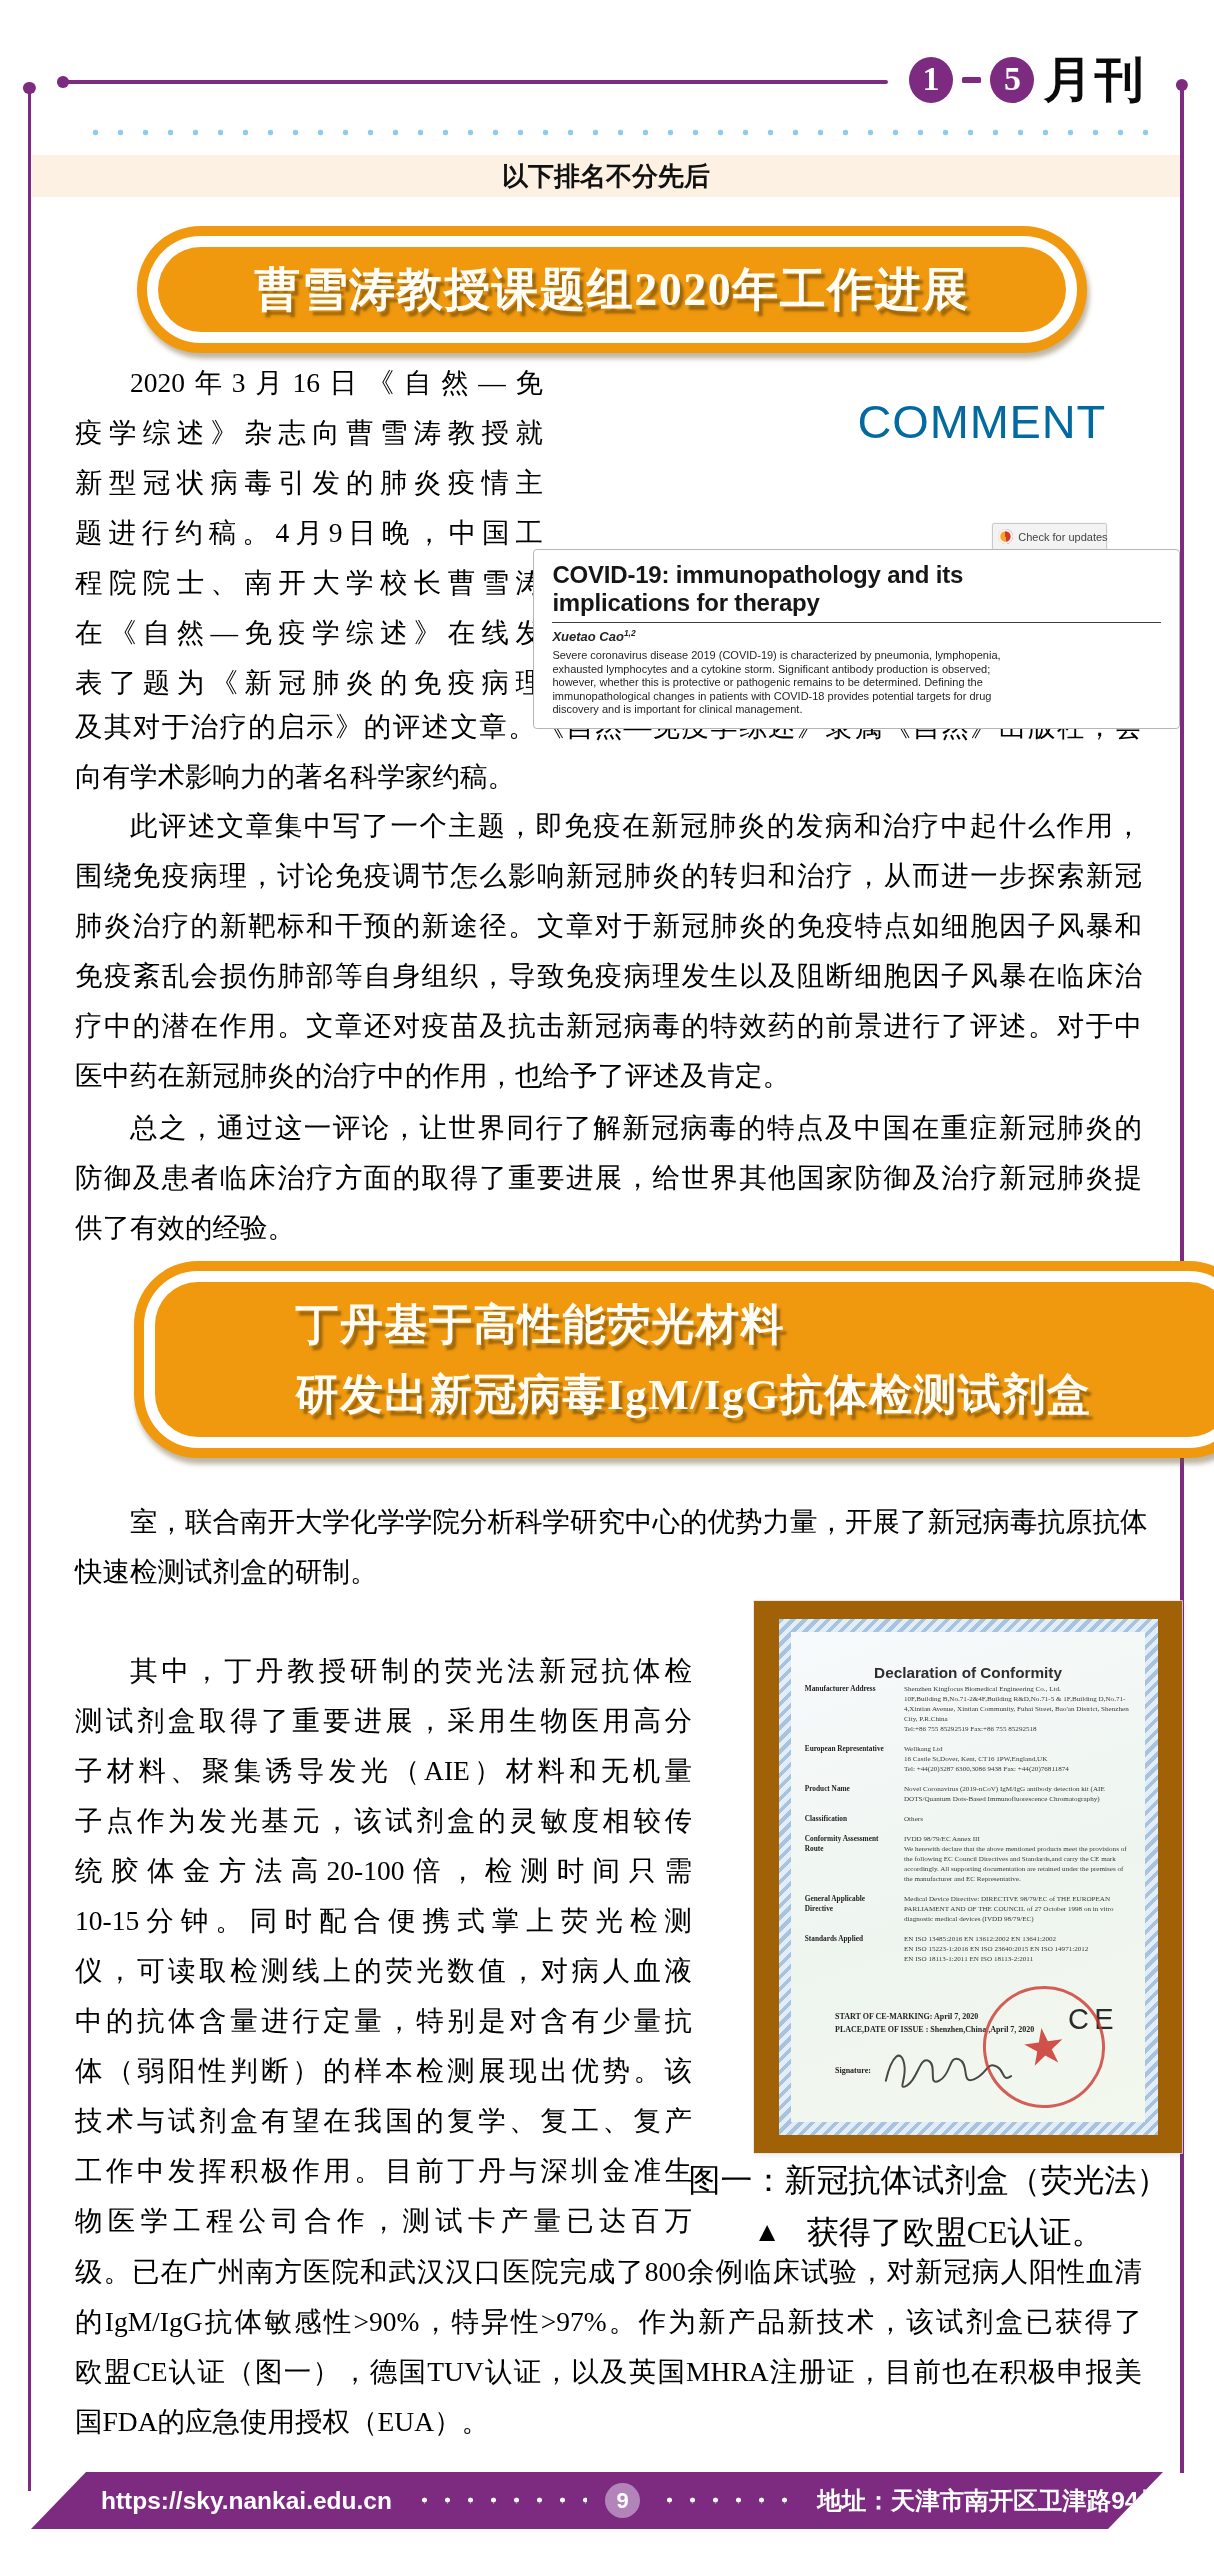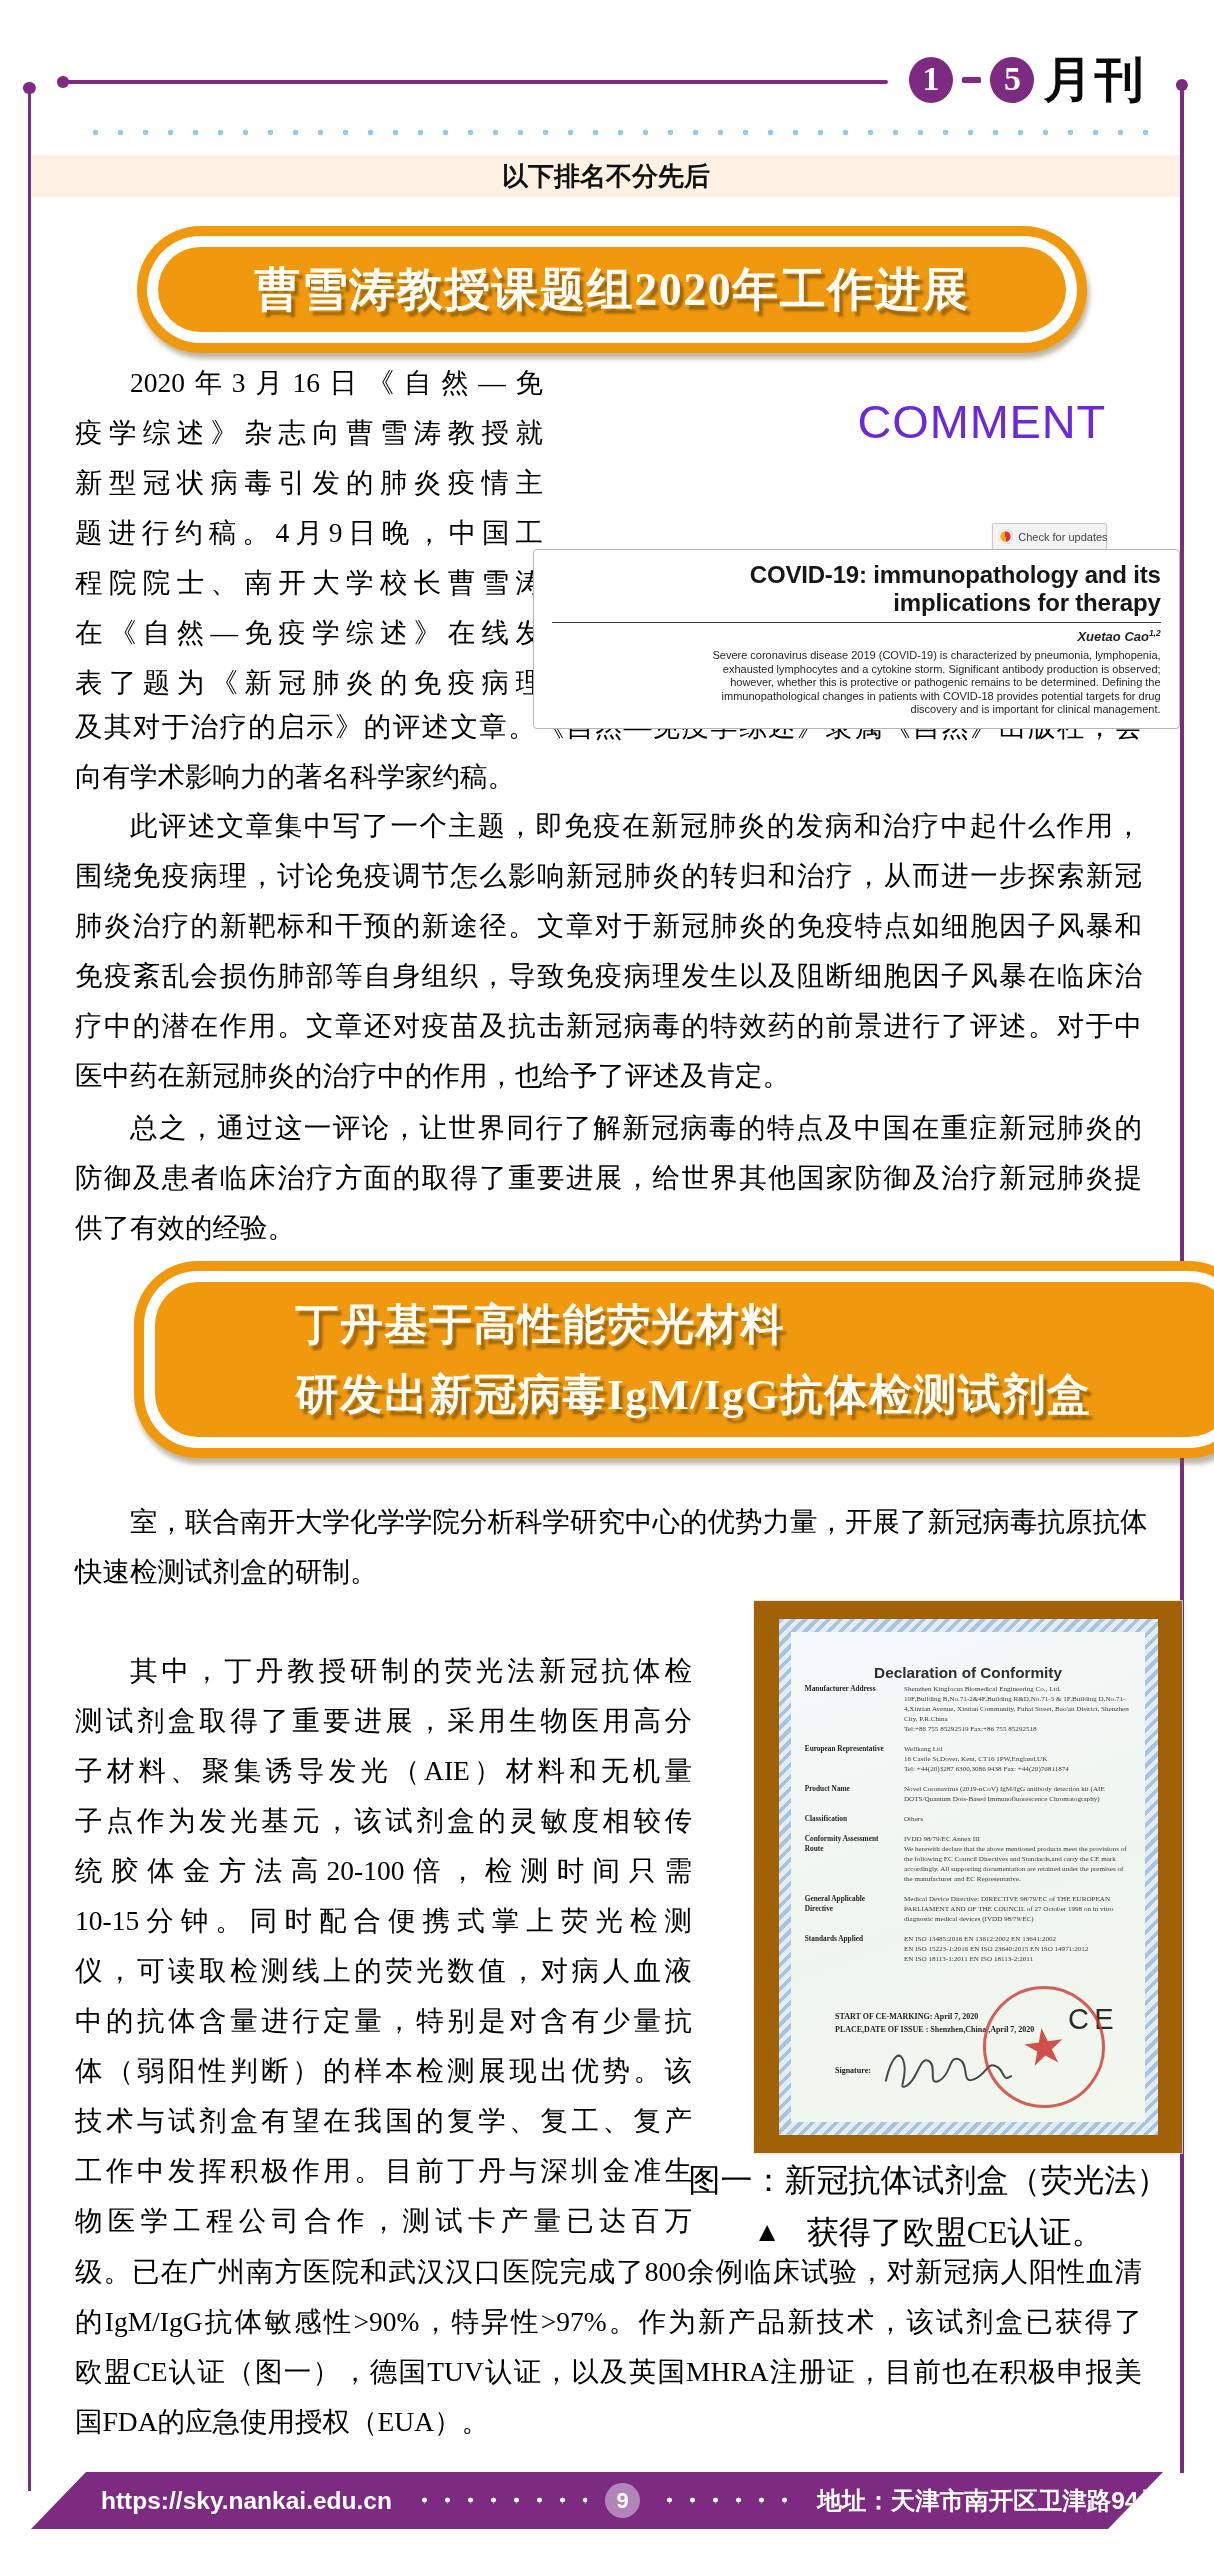--- a/index.html
+++ b/index.html
@@ -52,30 +52,30 @@
   #a1-full{left:75px;top:702px;width:1067px;}
   #a1-para2{left:75px;top:801px;width:1067px;}
   #a1-para3{left:75px;top:1103px;width:1067px;}
   #a2-para1{left:75px;top:1497px;width:1067px;}
   #a2-col{left:75px;top:1646px;width:617px;}
   #a2-full{left:75px;top:2247px;width:1067px;}
 
   
   #comment-head{position:absolute;left:796px;top:394px;width:310px;text-align:right;
     font-family:"Liberation Sans","DejaVu Sans",sans-serif;font-weight:400;font-size:47px;
-    color:#6d28d9;letter-spacing:0.8px;}
+    color:#0369a1;letter-spacing:0.8px;}
   #check-badge{position:absolute;left:992px;top:523px;width:115px;height:27.5px;background:#f3f3f3;
     border:0.8px solid #c9c9c9;border-radius:2.3px;display:flex;align-items:center;gap:5.4px;
     box-shadow:0 0.8px 1.5px rgba(0,0,0,.15);padding:0 4.6px;box-sizing:border-box;}
   #check-badge .cm-icon{width:15.3px;height:15.3px;border-radius:50%;flex:none;
     background:conic-gradient(#d2372c 0 170deg,#f5a623 170deg 360deg);
     box-shadow:inset 0 0 0 2.3px #f3f3f3;}
   #check-badge .cm-label{font-family:"Liberation Sans","DejaVu Sans",sans-serif;font-size:11px;color:#444;white-space:nowrap;}
   #jbox{position:absolute;left:533px;top:549px;width:647px;box-sizing:border-box;
-    border:1.5px solid #b5b5b5;border-radius:3.8px;background:#fff;padding:10.7px 18.4px 10.7px 18.4px;text-align:right;}
+    border:1.5px solid #b5b5b5;border-radius:3.8px;background:#fff;padding:10.7px 18.4px 10.7px 18.4px;}
   #jbox .j-title{font-family:"Liberation Sans","DejaVu Sans",sans-serif;font-weight:700;
     font-size:24px;line-height:28px;color:#161616;letter-spacing:-0.2px;}
   #jbox .j-rule{border-top:1.5px solid #3d3d3d;margin:5.4px 0 4.6px 0;}
   #jbox .j-author{font-style:italic;font-weight:600;font-size:13px;color:#222;
     font-family:"Liberation Sans","DejaVu Sans",sans-serif;margin-bottom:5.4px;}
   #jbox .j-author sup{font-size:8.4px;}
   #jbox .j-abstract div{font-family:"Liberation Sans","DejaVu Sans",sans-serif;
     font-size:11px;line-height:13.5px;color:#1d1d1d;white-space:nowrap;}
 
   

